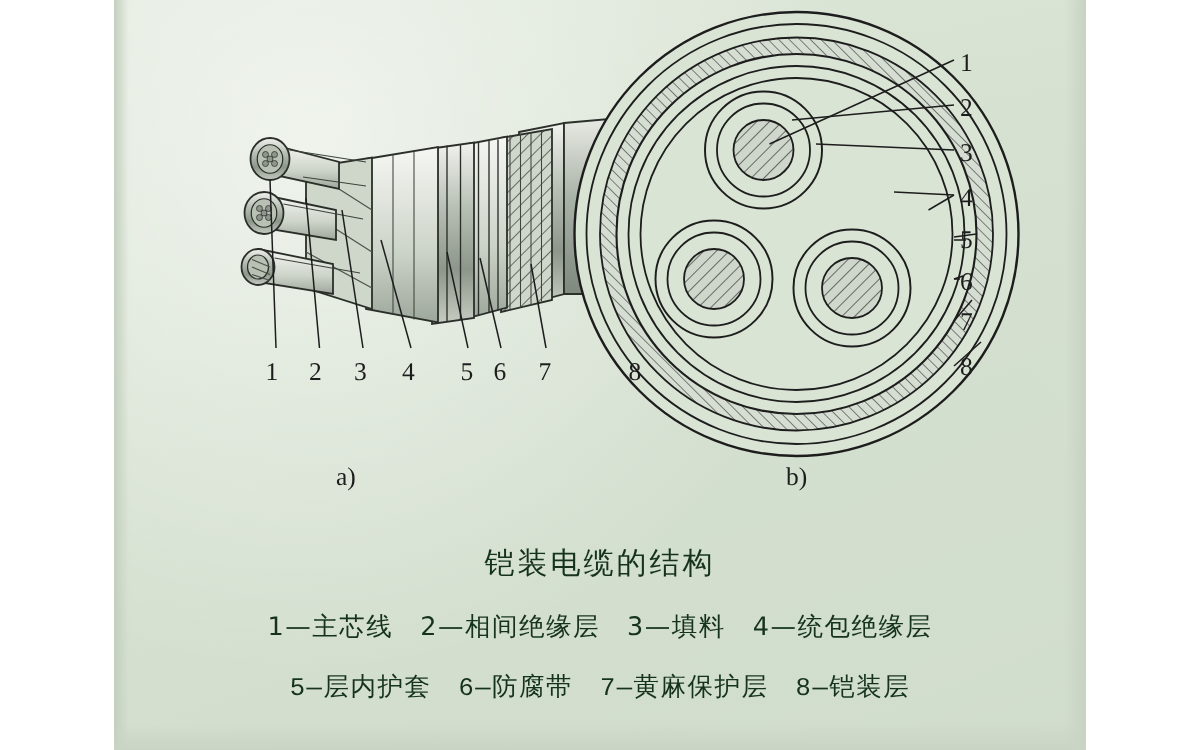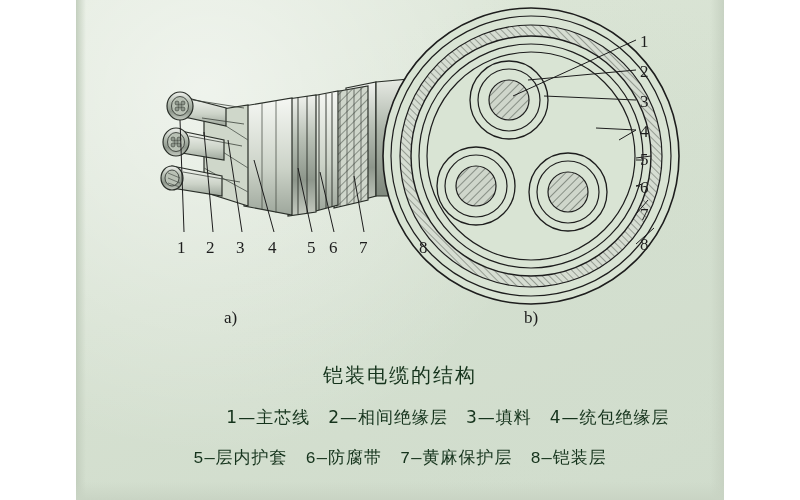--- a/index.html
+++ b/index.html
@@ -245,16 +245,16 @@
     <div class="num-col" style="left:564px;top:122px;">4</div>
     <div class="num-col" style="left:564px;top:150px;">5</div>
     <div class="num-col" style="left:564px;top:178px;">6</div>
     <div class="num-col" style="left:564px;top:205px;">7</div>
     <div class="num-col" style="left:564px;top:235px;">8</div>
 
     <div class="sub" style="left:148px;top:308px;">a)</div>
     <div class="sub" style="left:448px;top:308px;">b)</div>
 
     <div class="caption-title" style="left:0;top:362px;">铠装电缆的结构</div>
-    <div class="caption-line" style="left:0;top:406px;padding-left:48px;">1—主芯线　2—相间绝缘层　3—填料　4—统包绝缘层</div>
+    <div class="caption-line" style="left:0;top:406px;">1—主芯线　2—相间绝缘层　3—填料　4—统包绝缘层</div>
     <div class="caption-line" style="left:0;top:446px;font-family:Liberation Mono, monospace;">5—层内护套　6—防腐带　7—黄麻保护层　8—铠装层</div>
   </div>
 </div>
 
 </body></html>

